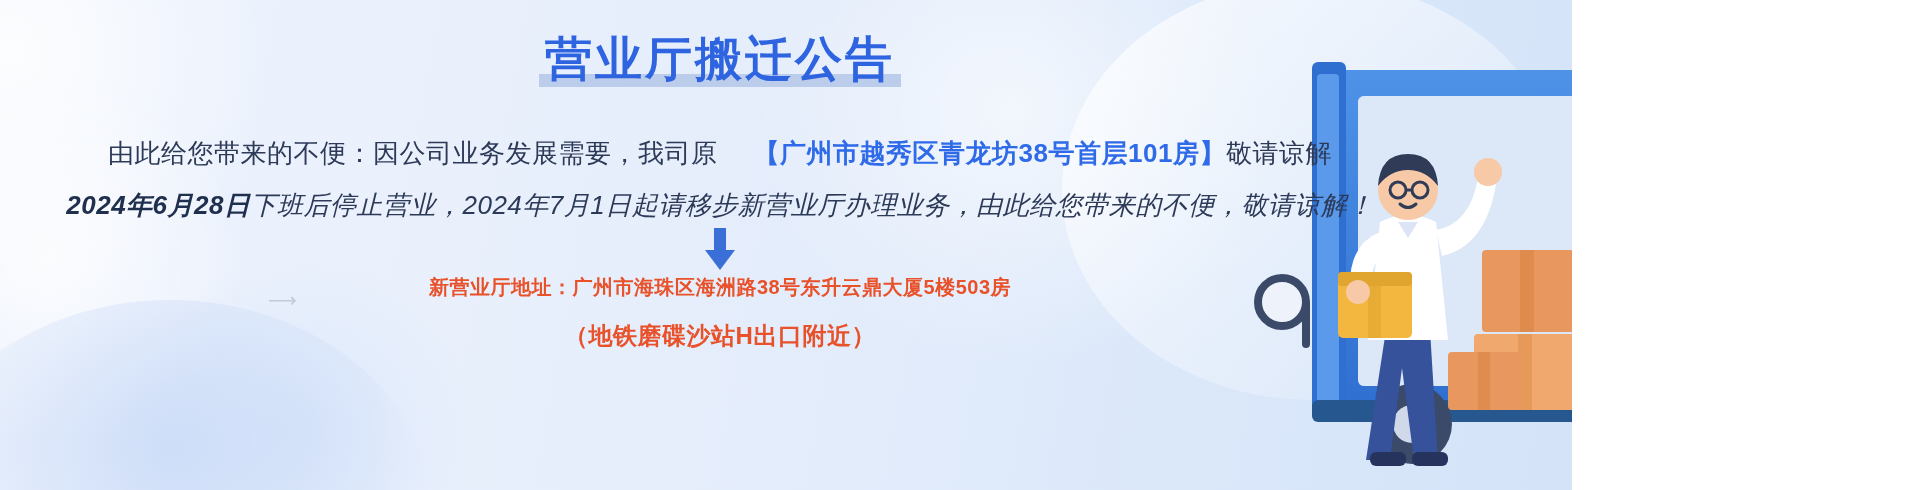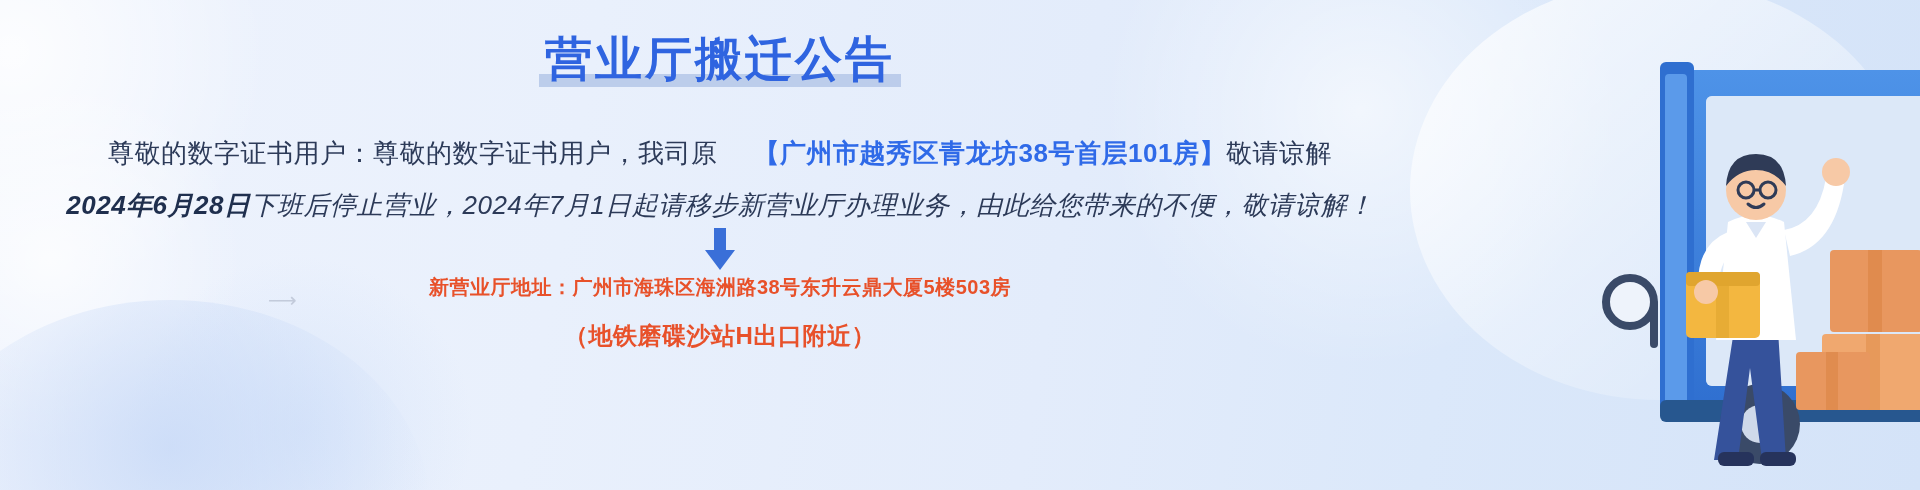--- a/index.html
+++ b/index.html
@@ -8,21 +8,21 @@
   }
   body {
     width: 1920px;
     height: 490px;
     overflow: hidden;
     font-family: "Liberation Sans", "DejaVu Sans", sans-serif;
   }
 
   #banner {
     position: relative;
-    width: 1920px;
+    width: 1572px;
     height: 490px;
     overflow: hidden;
     background: linear-gradient(100deg, #eef3fd 0%, #e9f0fc 30%, #e3ecfb 55%, #dbe8fa 75%, #d4e3f8 100%);
   }
 
   
   .blob {
     position: absolute;
     border-radius: 50%;
     pointer-events: none;
@@ -171,21 +171,21 @@
   <div class="content">
 
     <div class="title-wrap">
       <div class="title">
         <span class="hl"></span>
         <span>营业厅搬迁公告</span>
       </div>
     </div>
 
     <div class="line line-1">
-      <span>尊敬的数字证书用户：尊敬的数字证书用户，我司原</span><span class="addr-old">【广州市越秀区青龙坊38号首层101房】</span><span>敬请谅解</span>
+      <span>由此给您带来的不便：因公司业务发展需要，我司原</span><span class="addr-old">【广州市越秀区青龙坊38号首层101房】</span><span>敬请谅解</span>
     </div>
 
     <div class="line line-2">
       <span class="date-bold">2024年6月28日</span><span>下班后停止营业，2024年7月1日起请移步新营业厅办理业务，由此给您带来的不便，敬请谅解！</span>
     </div>
 
     <div class="arrow-wrap">
       <svg width="40" height="44" viewBox="0 0 40 44">
         <path d="M14 0 h12 v22 h9 L20 42 L5 22 h9 Z" fill="#3a6fd8"></path>
       </svg>

